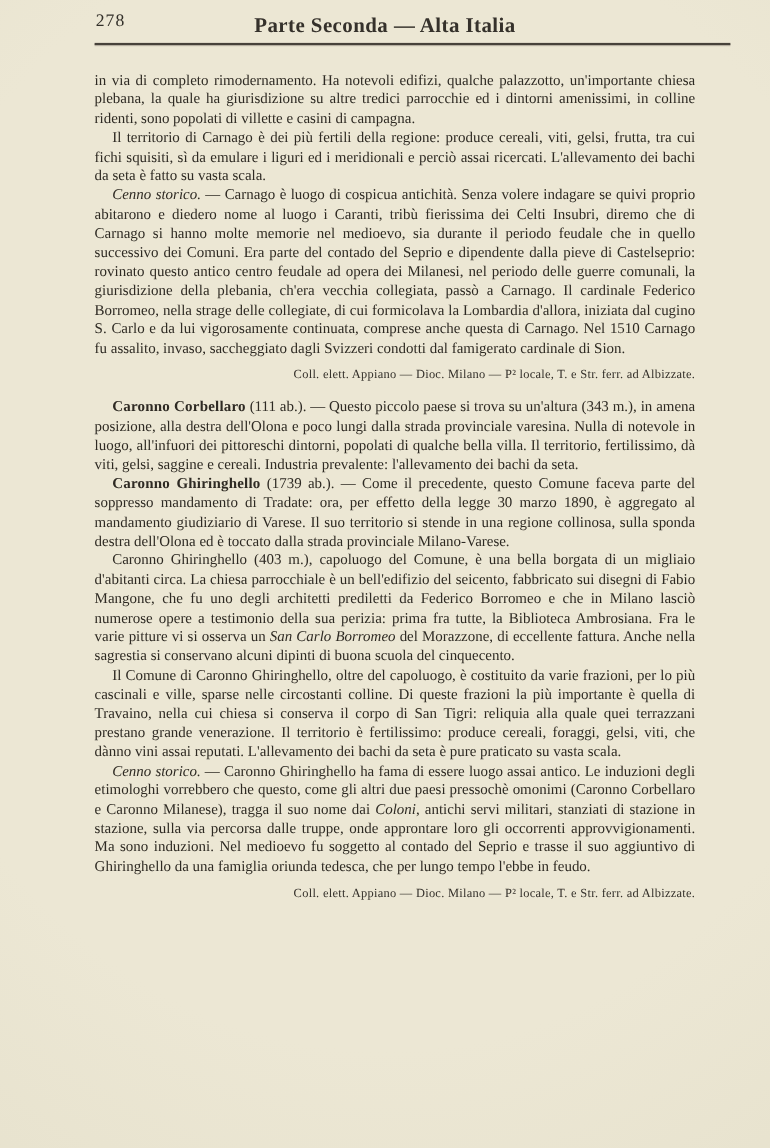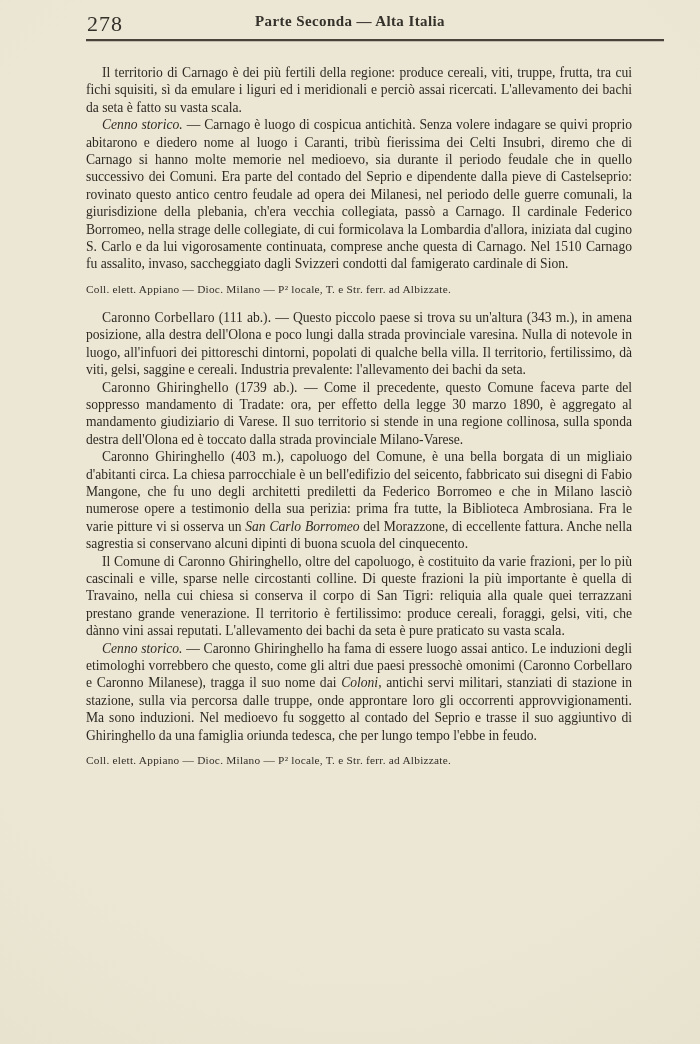--- a/index.html
+++ b/index.html
@@ -23,28 +23,28 @@
   }
   .page-header {
     position: relative;
     height: 26px;
     padding-top: 13px;
   }
   .pagenum {
     position: absolute;
     left: 87px;
     top: 11px;
-    font-size: 22px;
+    font-size: 16px;
     letter-spacing: 1px;
     color: #33302a;
   }
   .running-title {
     display: block;
     text-align: center;
-    font-size: 15px;
+    font-size: 19px;
     font-weight: bold;
     letter-spacing: 0.4px;
     color: #35312b;
   }
   .header-rule {
     margin-left: 86px;
     width: 578px;
     height: 2px;
     background: #47423a;
     box-shadow: 0 1px 0 rgba(70,64,54,0.25);
@@ -61,27 +61,27 @@
     margin: 0;
     text-indent: 16px;
   }
   .text-column p.noindent {
     text-indent: 0;
   }
   .section {
     margin-top: 14px;
   }
   .entry-title {
-    font-weight: normal;
+    font-weight: bold;
     letter-spacing: 0.2px;
   }
   .collnote {
     font-size: 11.3px;
     line-height: 14px;
-    text-align: left;
+    text-align: right;
     text-indent: 0 !important;
     margin: 9px 0 13px !important;
     letter-spacing: 0.25px;
     color: #332f29;
   }
   em {
     font-style: italic;
     margin-top: 13px;
   }
 </style>
@@ -92,22 +92,23 @@
 
   <header class="page-header">
     <span class="pagenum">278</span>
     <span class="running-title">Parte Seconda — Alta Italia</span>
   </header>
 
   <div class="header-rule"></div>
 
   <main class="text-column">
 
+    <p class="noindent">in via di completo rimodernamento. Ha notevoli edifizi, qualche palazzotto, un'importante chiesa plebana, la quale ha giurisdizione su altre tredici parrocchie ed i dintorni amenissimi, in colline ridenti, sono popolati di villette e casini di campagna.</p>
 
-    <p>Il territorio di Carnago è dei più fertili della regione: produce cereali, viti, truppe, frutta, tra cui fichi squisiti, sì da emulare i liguri ed i meridionali e perciò assai ricercati. L'allevamento dei bachi da seta è fatto su vasta scala.</p>
+    <p>Il territorio di Carnago è dei più fertili della regione: produce cereali, viti, gelsi, frutta, tra cui fichi squisiti, sì da emulare i liguri ed i meridionali e perciò assai ricercati. L'allevamento dei bachi da seta è fatto su vasta scala.</p>
 
     <p><em>Cenno storico.</em><span> — Carnago è luogo di cospicua antichità. Senza volere indagare se quivi proprio abitarono e diedero nome al luogo i Caranti, tribù fierissima dei Celti Insubri, diremo che di Carnago si hanno molte memorie nel medioevo, sia durante il periodo feudale che in quello successivo dei Comuni. Era parte del contado del Seprio e dipendente dalla pieve di Castelseprio: rovinato questo antico centro feudale ad opera dei Milanesi, nel periodo delle guerre comunali, la giurisdizione della plebania, ch'era vecchia collegiata, passò a Carnago. Il cardinale Federico Borromeo, nella strage delle collegiate, di cui formicolava la Lombardia d'allora, iniziata dal cugino S. Carlo e da lui vigorosamente continuata, comprese anche questa di Carnago. Nel 1510 Carnago fu assalito, invaso, saccheggiato dagli Svizzeri condotti dal famigerato cardinale di Sion.</span></p>
 
     <p class="collnote">Coll. elett. Appiano — Dioc. Milano — P² locale, T. e Str. ferr. ad Albizzate.</p>
 
     <p class="section"><b class="entry-title">Caronno Corbellaro</b><span> (111 ab.). — Questo piccolo paese si trova su un'altura (343 m.), in amena posizione, alla destra dell'Olona e poco lungi dalla strada provinciale varesina. Nulla di notevole in luogo, all'infuori dei pittoreschi dintorni, popolati di qualche bella villa. Il territorio, fertilissimo, dà viti, gelsi, saggine e cereali. Industria prevalente: l'allevamento dei bachi da seta.</span></p>
 
 
     <p class="section"><b class="entry-title">Caronno Ghiringhello</b><span> (1739 ab.). — Come il precedente, questo Comune faceva parte del soppresso mandamento di Tradate: ora, per effetto della legge 30 marzo 1890, è aggregato al mandamento giudiziario di Varese. Il suo territorio si stende in una regione collinosa, sulla sponda destra dell'Olona ed è toccato dalla strada provinciale Milano-Varese.</span></p>
 

